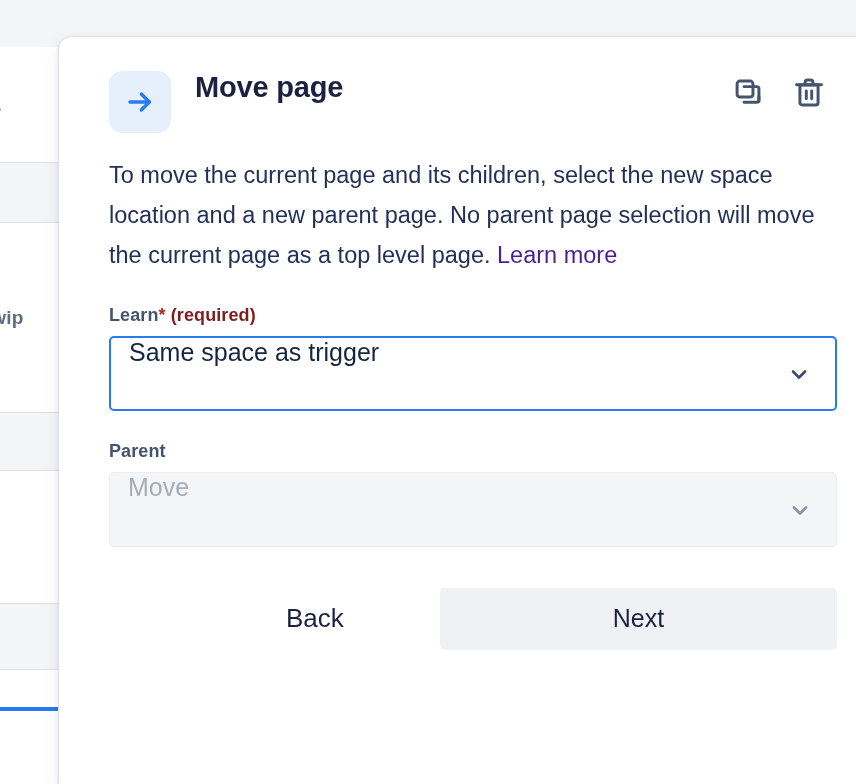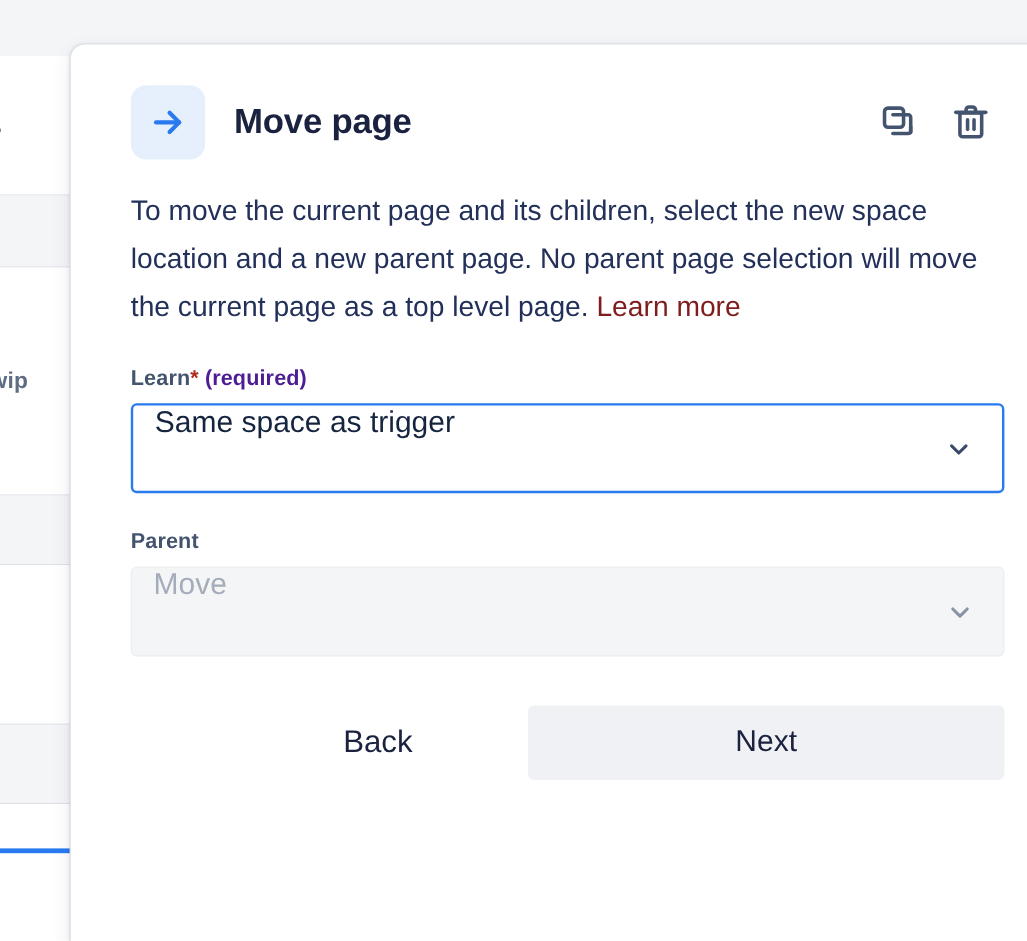--- a/index.html
+++ b/index.html
@@ -77,21 +77,21 @@
     border: 1px solid #dcdfe4;
     border-radius: 13px;
     box-shadow: 0 1px 3px rgba(9,30,66,.10), 0 6px 18px rgba(9,30,66,.07);
     padding: 0 50px;
     overflow: hidden;
   }
 
   
   .modal-header {
     display: flex;
-    align-items: center;
+    align-items: flex-start;
     padding-top: 34px;
   }
 
   .title-badge {
     width: 62px;
     height: 62px;
     border-radius: 13px;
     background: #e6f0fd;
     display: flex;
     align-items: center;
@@ -129,37 +129,37 @@
   
   .description {
     margin-top: 22px;
     font-size: 23.5px;
     line-height: 40px;
     color: #22305a;
     max-width: 706px;
   }
 
   .learn-more {
-    color: #7f1d1d;
+    color: #4c1d95;
     text-decoration: none;
     cursor: pointer;
   }
 
   
   .field { margin-top: 30px; }
 
   .field-label {
     font-size: 18px;
     font-weight: bold;
     color: #44546f;
     margin-bottom: 10px;
     letter-spacing: .1px;
   }
   .req-star { color: #ae2a19; font-weight: bold; }
-  .req-text { color: #4c1d95; font-weight: bold; }
+  .req-text { color: #7f1d1d; font-weight: bold; }
 
   .select-box {
     height: 75px;
     border-radius: 5px;
     display: flex;
     padding: 0 18px;
     cursor: pointer;
     position: relative;
   }
 

